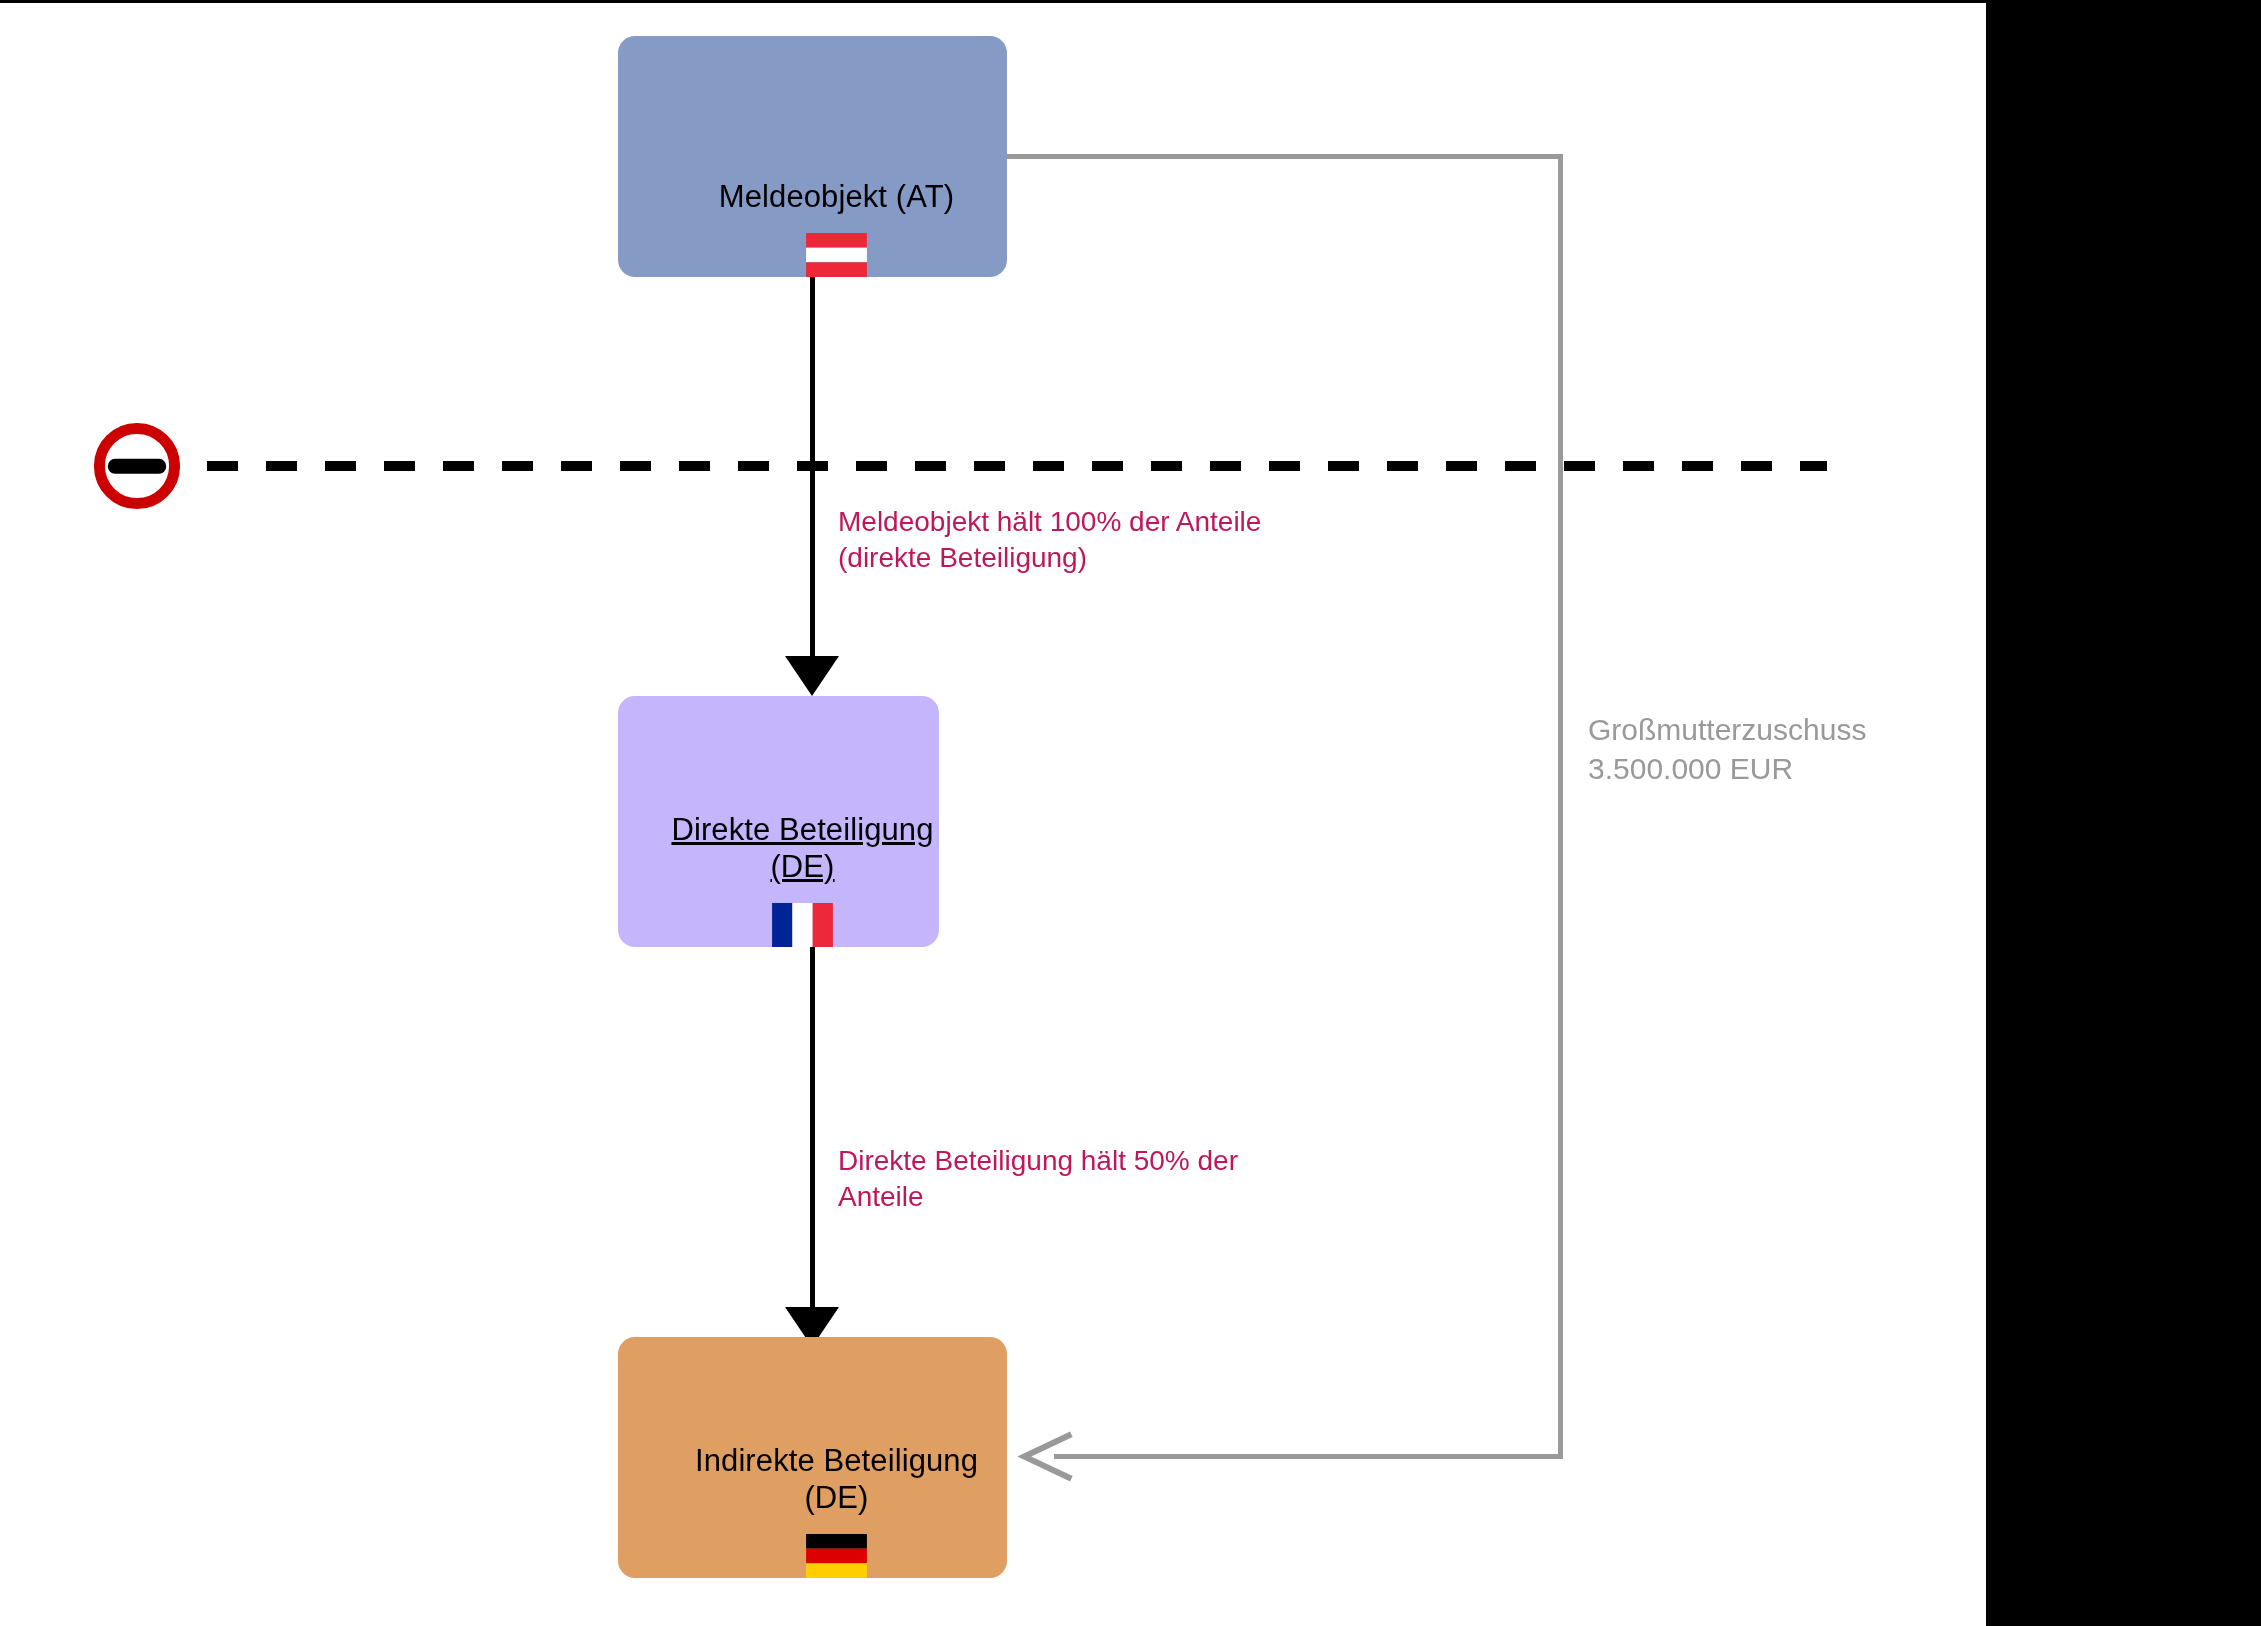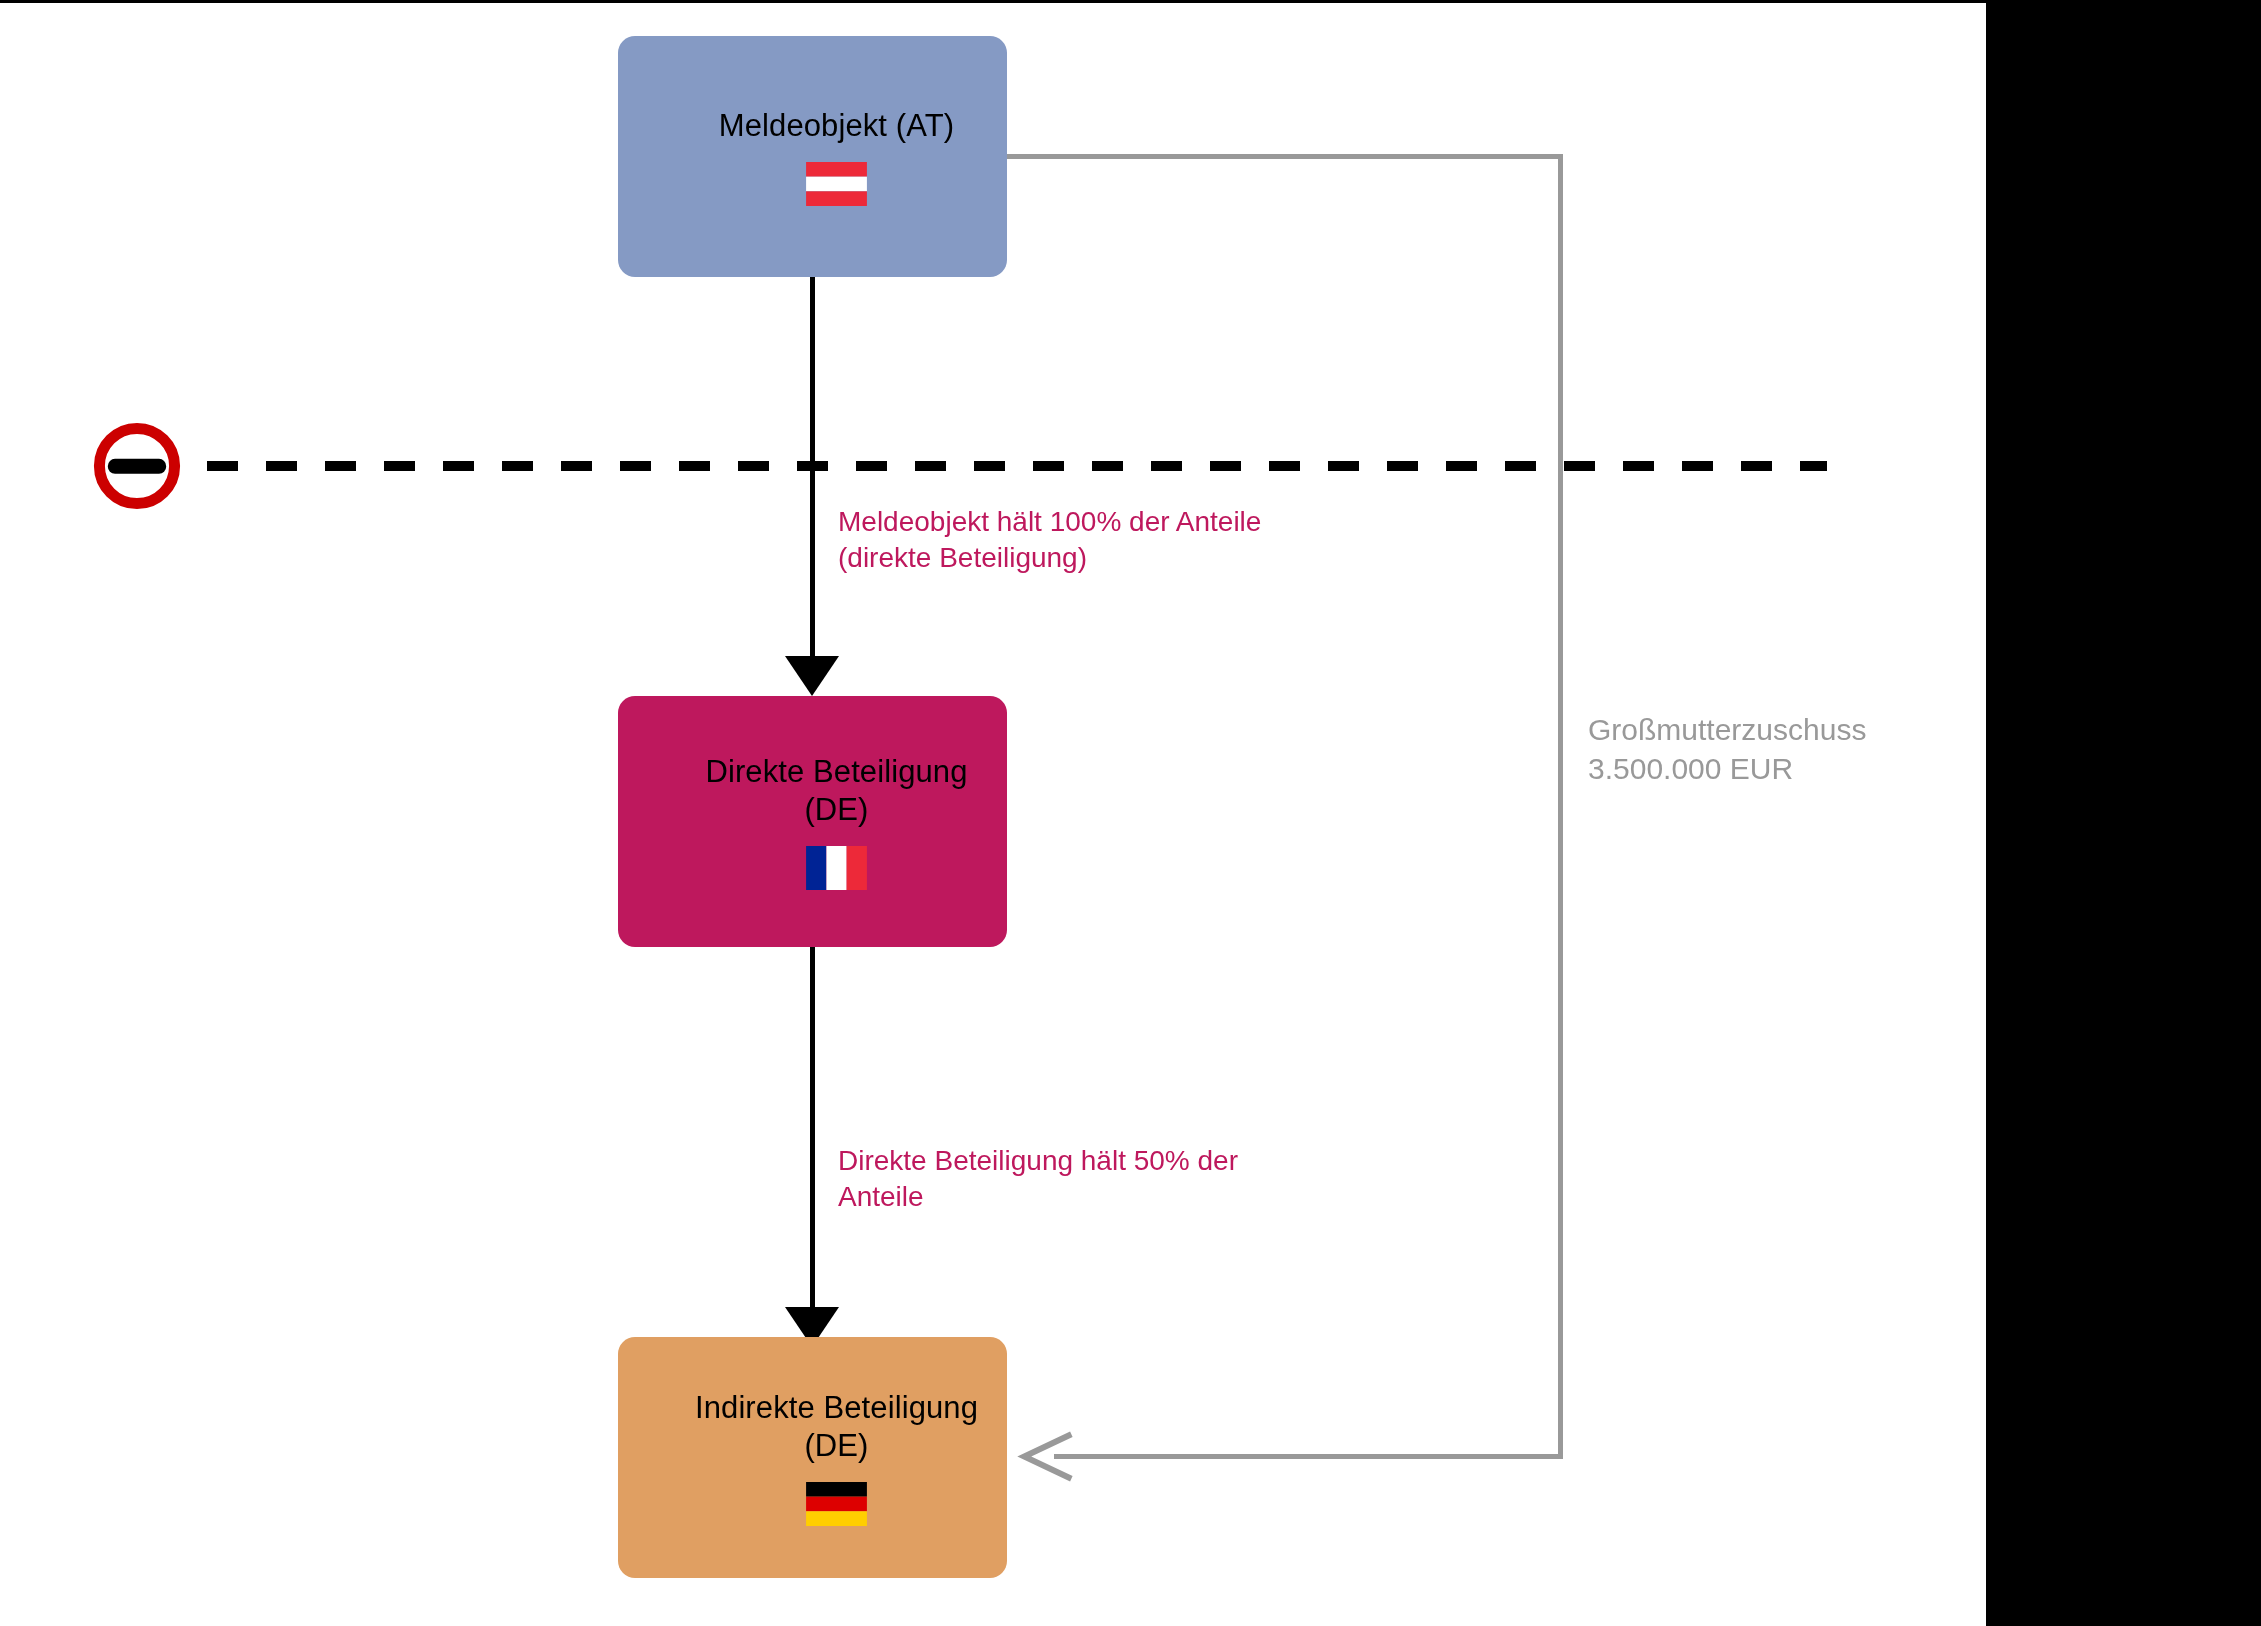--- a/index.html
+++ b/index.html
@@ -2,27 +2,27 @@
 <html style="font-size:10.4px"><head>
 <meta charset="utf-8">
 <style>
   html,body{margin:0;padding:0;background:#000;}
   #stage{position:relative;width:2261px;height:1627px;background:#000;overflow:hidden;
          font-family:"Liberation Sans","DejaVu Sans",sans-serif;}
   #canvas{position:absolute;left:0;top:0;width:1986px;height:1627px;background:#ffffff;}
   #topline{position:absolute;left:0;top:0;width:1986px;height:2.6px;background:#000;}
 
   .node{position:absolute;border-radius:17px;box-sizing:border-box;
-        display:flex;flex-direction:column;align-items:center;justify-content:center;padding-left:48px;}
+        display:flex;flex-direction:column;align-items:center;justify-content:flex-end;padding-left:48px;}
   .node .title{color:#000;font-size:31px;line-height:1.20;text-align:center;
                letter-spacing:0.1px;white-space:pre-line;}
   .flag{margin-top:18px;width:61px;height:44px;display:block;}
 
   #node-at{left:618px;top:36px;width:389px;height:241px;background:#859AC4;}
-  #node-direct{left:618px;top:696px;width:389px;height:251px;background:#be185d;}
+  #node-direct{left:618px;top:696px;width:321px;height:251px;background:#c4b5fd;text-decoration:underline;}
   #node-indirect{left:618px;top:1337px;width:389px;height:241px;background:#E09F62;}
 
   .vline{position:absolute;background:#000;width:4.6px;}
   #v1{left:810px;top:277px;height:381px;}
   #v2{left:810px;top:947px;height:361px;}
   .ahead{position:absolute;width:0;height:0;border-left:27px solid transparent;
          border-right:27px solid transparent;border-top:40px solid #000;}
   #a1{left:785px;top:656px;}
   #a2{left:785px;top:1307px;}
 

